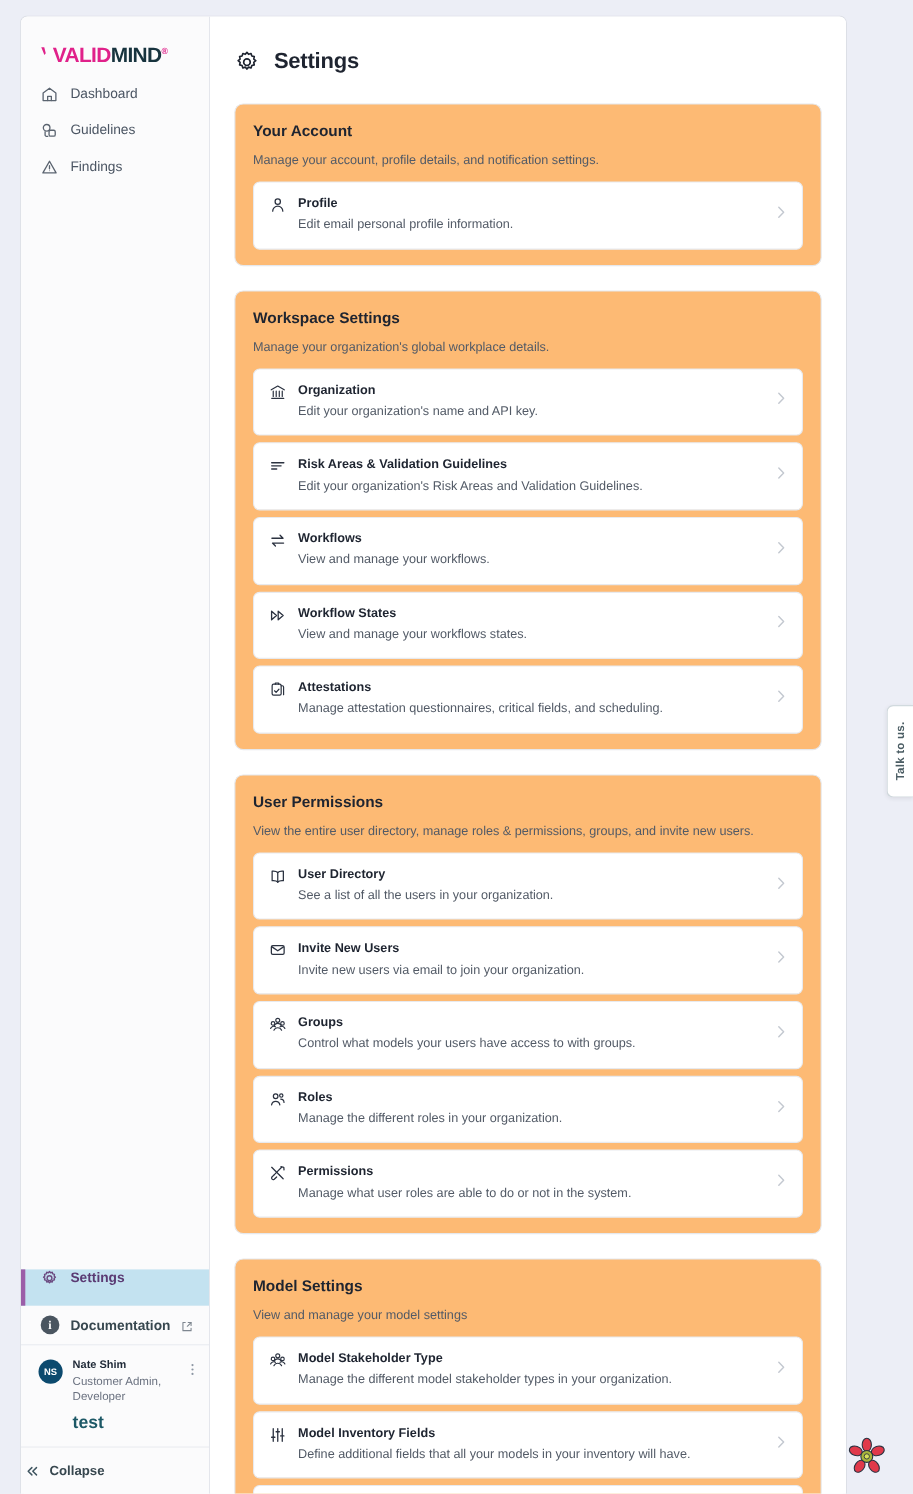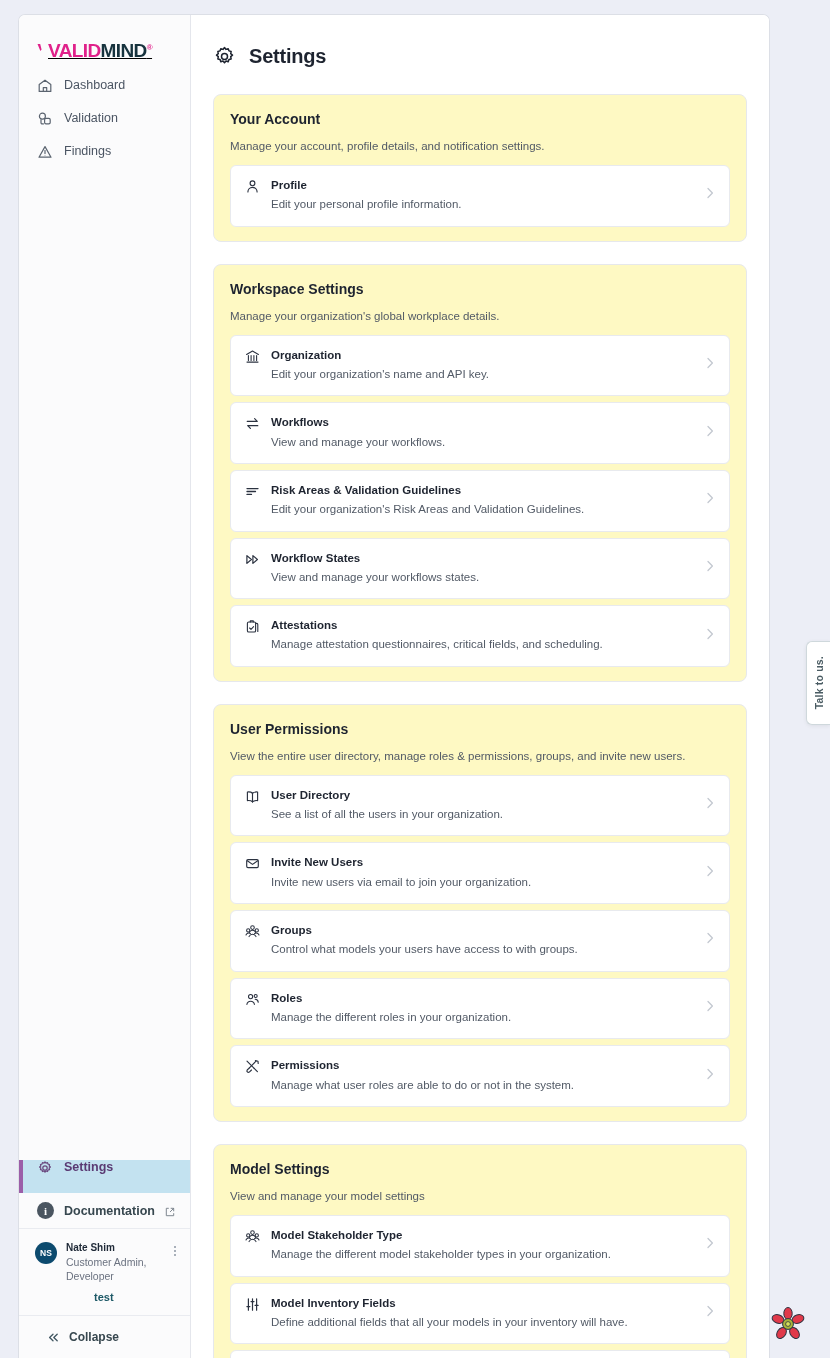--- a/index.html
+++ b/index.html
@@ -47,21 +47,20 @@
     width: 11px; height: 13px;
     margin-right: 0px;
     position: relative;
     top: -3px;
   }
   .logo-text {
     font-size: 19px;
     font-weight: bold;
     letter-spacing: -0.6px;
     line-height: 1;
-    text-decoration: underline;
   }
   .logo-valid { color: #e0218a; }
   .logo-mind  { color: #17333e; }
   .logo-reg {
     font-size: 8px;
     color: #e0218a;
     vertical-align: super;
   }
 
   .nav-list { padding: 4px 0 0 0; }
@@ -136,35 +135,35 @@
     background: #0c4a6e;
     color: #ffffff;
     font-size: 8.5px;
     font-weight: bold;
     display: flex; align-items: center; justify-content: center;
     margin-top: 1px;
   }
   .user-meta { flex: 1 1 auto; min-width: 0; }
   .user-name { font-size: 10px; font-weight: bold; color: #1f2937; line-height: 1.35; }
   .user-role { font-size: 10.5px; color: #6b7280; line-height: 1.35; }
-  .user-org  { font-size: 11px; color: #1c5866; font-weight: bold; margin-top: 8px; margin-left: 28px; }
+  .user-org  { font-size: 16px; color: #1c5866; font-weight: bold; margin-top: 8px; }
   .kebab {
     width: 14px;
     display: flex; flex-direction: column; align-items: center; gap: 2px;
     padding-top: 5px;
     cursor: pointer;
   }
   .kebab i { width: 2px; height: 2px; background: #8c96a3; border-radius: 50%; display: block; }
 
   .collapse-row {
     display: flex;
     align-items: center;
     gap: 9px;
     height: 42px;
-    padding: 0 28px;
+    padding: 0 4px;
     font-size: 12px;
     font-weight: bold;
     color: #37474f;
     cursor: pointer;
   }
 
   
   #main {
     flex: 1 1 auto;
     height: 100%;
@@ -182,21 +181,21 @@
   .page-title {
     font-size: 20px;
     font-weight: bold;
     color: #1e2430;
     letter-spacing: -0.2px;
   }
 
   .sections { padding: 26px 22px 0 22px; }
 
   .section-card {
-    background: #fef9c3;
+    background: #fdba74;
     border: 1px solid #e6e8ec;
     border-radius: 8px;
     padding: 16px 16px 14px 16px;
     margin-bottom: 22px;
   }
   .section-title {
     font-size: 14px;
     font-weight: bold;
     color: #1e2430;
     margin-bottom: 13px;
@@ -311,21 +310,21 @@
       </div>
 
       <div class="nav-item">
         <span class="ic">
           <svg viewBox="0 0 16 16" width="16" height="16" fill="none" stroke="#5b6470" stroke-width="1.2" stroke-linecap="round" stroke-linejoin="round">
             <circle cx="5.4" cy="5.2" r="3"></circle>
             <rect x="7.6" y="7.4" width="5.6" height="5.4" rx="1.4"></rect>
             <path d="M4 8.6 v3.1 a1.2 1.2 0 0 0 1.2 1.2 h1.2"></path>
           </svg>
         </span>
-        <span>Validation</span>
+        <span>Guidelines</span>
       </div>
 
       <div class="nav-item">
         <span class="ic">
           <svg viewBox="0 0 16 16" width="16" height="16" fill="none" stroke="#5b6470" stroke-width="1.2" stroke-linecap="round" stroke-linejoin="round">
             <path d="M8 2.6 L14 13.2 H2 Z"></path>
             <path d="M8 6.6 V9.4"></path>
             <circle cx="8" cy="11.2" r="0.45" fill="#5b6470" stroke="none"></circle>
           </svg>
         </span>
@@ -405,21 +404,21 @@
 
         <div class="item-row">
           <span class="item-ic">
             <svg viewBox="0 0 15 15" width="15" height="15" fill="none" stroke="#2b3240" stroke-width="1.15" stroke-linecap="round" stroke-linejoin="round">
               <circle cx="7.5" cy="4.3" r="2.4"></circle>
               <path d="M2.9 13 a4.6 4.6 0 0 1 9.2 0"></path>
             </svg>
           </span>
           <span class="item-text">
             <span class="item-title" style="display:block">Profile</span>
-            <span class="item-desc" style="display:block">Edit your personal profile information.</span>
+            <span class="item-desc" style="display:block">Edit email personal profile information.</span>
           </span>
           <span class="chev">
             <svg viewBox="0 0 10 14" width="10" height="14" fill="none" stroke="currentColor" stroke-width="1.3" stroke-linecap="round" stroke-linejoin="round">
                 <path d="M3 2.5 L7.4 7 L3 11.5"></path>
               </svg>
           </span>
         </div>
       </div>
 
       <div class="section-card">
@@ -440,47 +439,47 @@
           </span>
           <span class="chev">
             <svg viewBox="0 0 10 14" width="10" height="14" fill="none" stroke="currentColor" stroke-width="1.3" stroke-linecap="round" stroke-linejoin="round">
                 <path d="M3 2.5 L7.4 7 L3 11.5"></path>
               </svg>
           </span>
         </div>
 
         <div class="item-row">
           <span class="item-ic">
-            <svg viewBox="0 0 15 15" width="15" height="15" fill="none" stroke="#2b3240" stroke-width="1.2" stroke-linecap="round" stroke-linejoin="round">
-              <path d="M2.2 5.3 H12.3 L9.6 2.6"></path>
-              <path d="M12.8 9.7 H2.7 L5.4 12.4"></path>
-            </svg>
-          </span>
-          <span class="item-text">
-            <span class="item-title" style="display:block">Workflows</span>
-            <span class="item-desc" style="display:block">View and manage your workflows.</span>
-          </span>
-          <span class="chev">
-            <svg viewBox="0 0 10 14" width="10" height="14" fill="none" stroke="currentColor" stroke-width="1.3" stroke-linecap="round" stroke-linejoin="round">
-                <path d="M3 2.5 L7.4 7 L3 11.5"></path>
-              </svg>
-          </span>
-        </div>
-
-        <div class="item-row">
-          <span class="item-ic">
             <svg viewBox="0 0 15 15" width="15" height="15" fill="none" stroke="#2b3240" stroke-width="1.3" stroke-linecap="round">
               <path d="M2 4.6 H13"></path>
               <path d="M2 7.5 H10.5"></path>
               <path d="M2 10.4 H6.5"></path>
             </svg>
           </span>
           <span class="item-text">
             <span class="item-title" style="display:block">Risk Areas &amp; Validation Guidelines</span>
             <span class="item-desc" style="display:block">Edit your organization's Risk Areas and Validation Guidelines.</span>
+          </span>
+          <span class="chev">
+            <svg viewBox="0 0 10 14" width="10" height="14" fill="none" stroke="currentColor" stroke-width="1.3" stroke-linecap="round" stroke-linejoin="round">
+                <path d="M3 2.5 L7.4 7 L3 11.5"></path>
+              </svg>
+          </span>
+        </div>
+
+        <div class="item-row">
+          <span class="item-ic">
+            <svg viewBox="0 0 15 15" width="15" height="15" fill="none" stroke="#2b3240" stroke-width="1.2" stroke-linecap="round" stroke-linejoin="round">
+              <path d="M2.2 5.3 H12.3 L9.6 2.6"></path>
+              <path d="M12.8 9.7 H2.7 L5.4 12.4"></path>
+            </svg>
+          </span>
+          <span class="item-text">
+            <span class="item-title" style="display:block">Workflows</span>
+            <span class="item-desc" style="display:block">View and manage your workflows.</span>
           </span>
           <span class="chev">
             <svg viewBox="0 0 10 14" width="10" height="14" fill="none" stroke="currentColor" stroke-width="1.3" stroke-linecap="round" stroke-linejoin="round">
                 <path d="M3 2.5 L7.4 7 L3 11.5"></path>
               </svg>
           </span>
         </div>
 
         <div class="item-row">
           <span class="item-ic">

